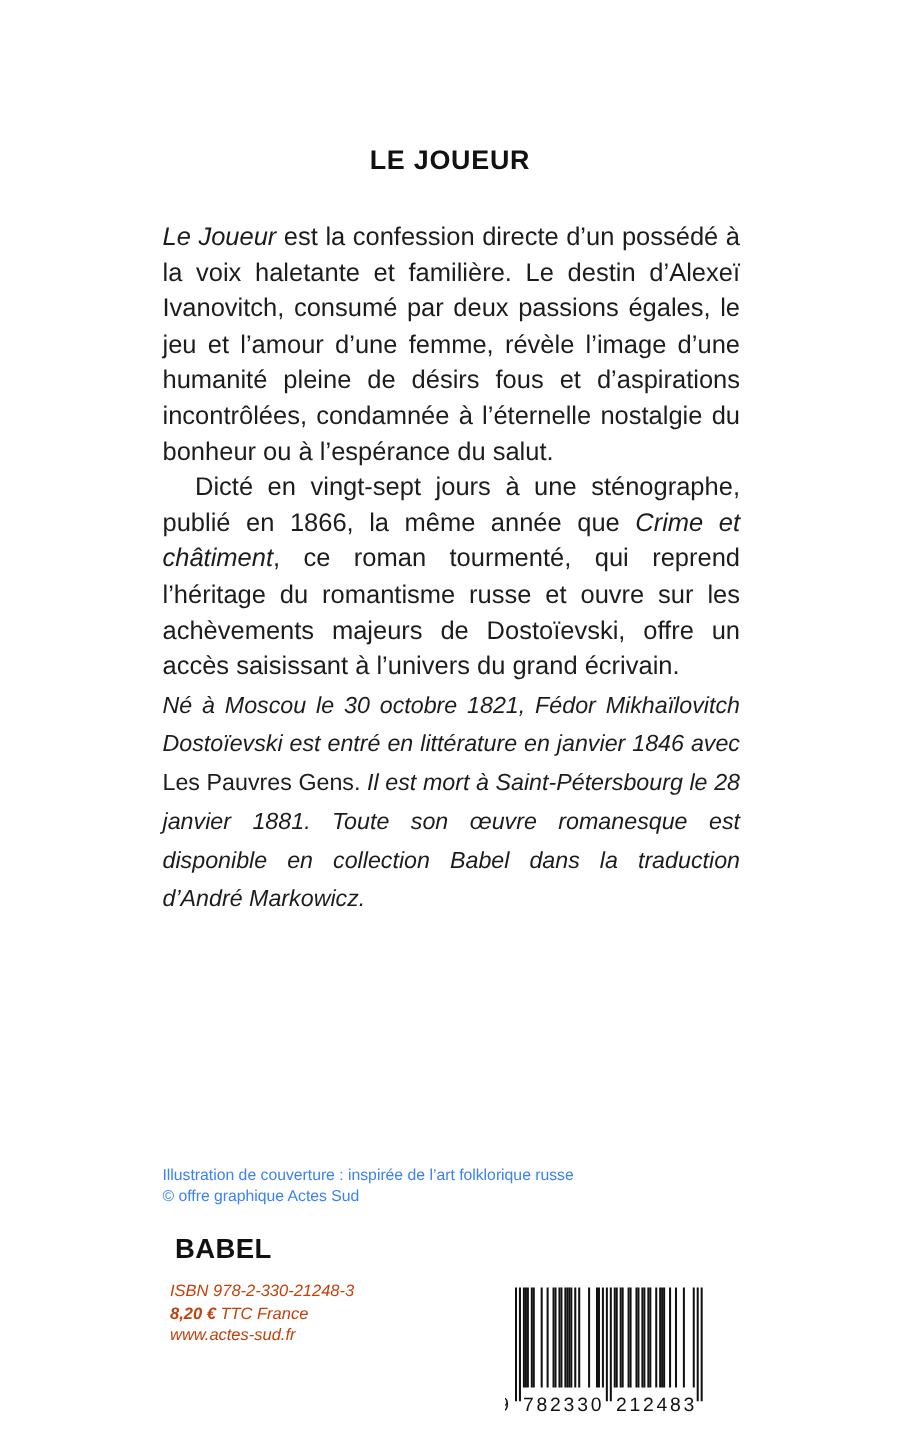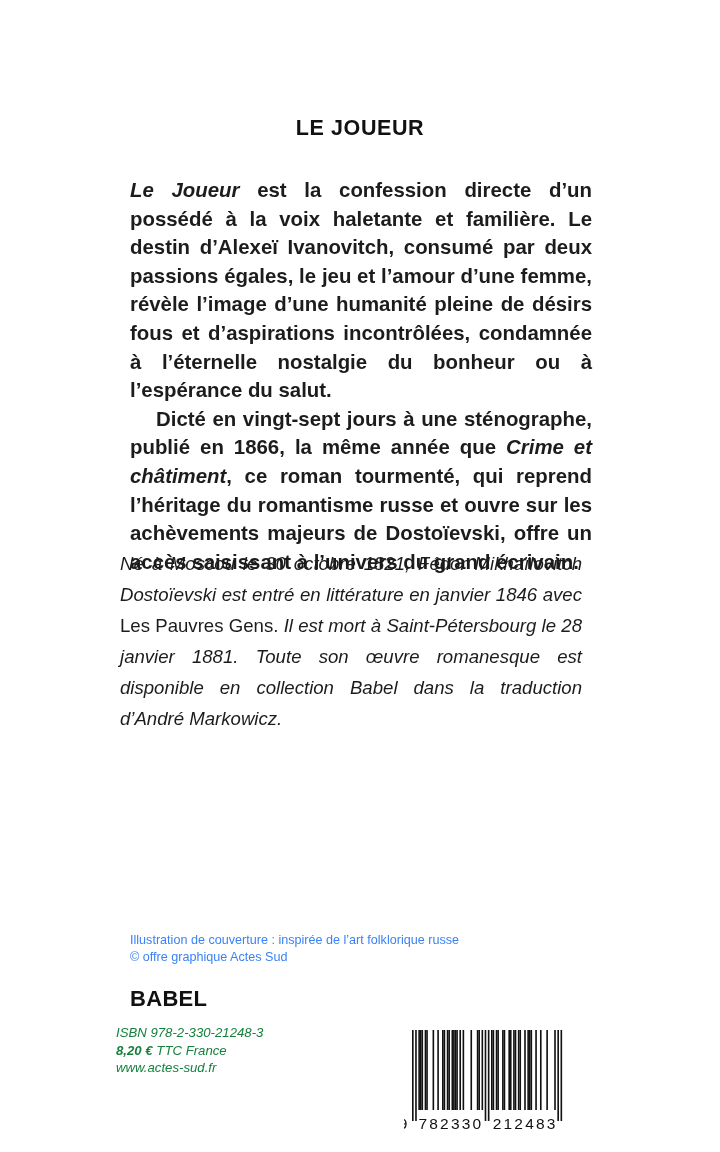--- a/index.html
+++ b/index.html
@@ -40,36 +40,35 @@
   .blurb {
     position: absolute;
     left: 130px;
     top: 176px;
     width: 462px;
     font-size: 20.4px;
     line-height: 28.6px;
     text-align: justify;
     text-justify: inter-word;
     color: #1c1c1c;
-    font-weight: bold;
   }
   .blurb p {
     margin: 0;
   }
   .blurb p.indented {
     text-indent: 26px;
   }
   .blurb i {
     font-style: italic;
   }
 
   
   .bio {
     position: absolute;
-    left: 120px;
+    left: 130px;
     top: 548px;
     width: 462px;
     font-size: 18.6px;
     line-height: 31px;
     text-align: justify;
     text-justify: inter-word;
     font-style: italic;
     color: #1c1c1c;
   }
   .bio p { margin: 0; }
@@ -85,36 +84,36 @@
     width: 420px;
     font-size: 12.6px;
     line-height: 16.5px;
     color: #3b82f6;
   }
   .credits div { white-space: nowrap; }
 
   
   .imprint {
     position: absolute;
-    left: 130px;
+    left: 140px;
     top: 986px;
     font-size: 22px;
     font-weight: bold;
     letter-spacing: 0.3px;
     color: #111111;
   }
 
   .isbn-block {
     position: absolute;
-    left: 116px;
+    left: 136px;
     top: 1024px;
     font-size: 13.2px;
     line-height: 17.6px;
     font-style: italic;
-    color: #15803d;
+    color: #c2410c;
   }
   .isbn-block div { white-space: nowrap; }
   .isbn-block .price b {
     font-weight: bold;
     font-style: italic;
   }
 
   
   .barcode-area {
     position: absolute;

